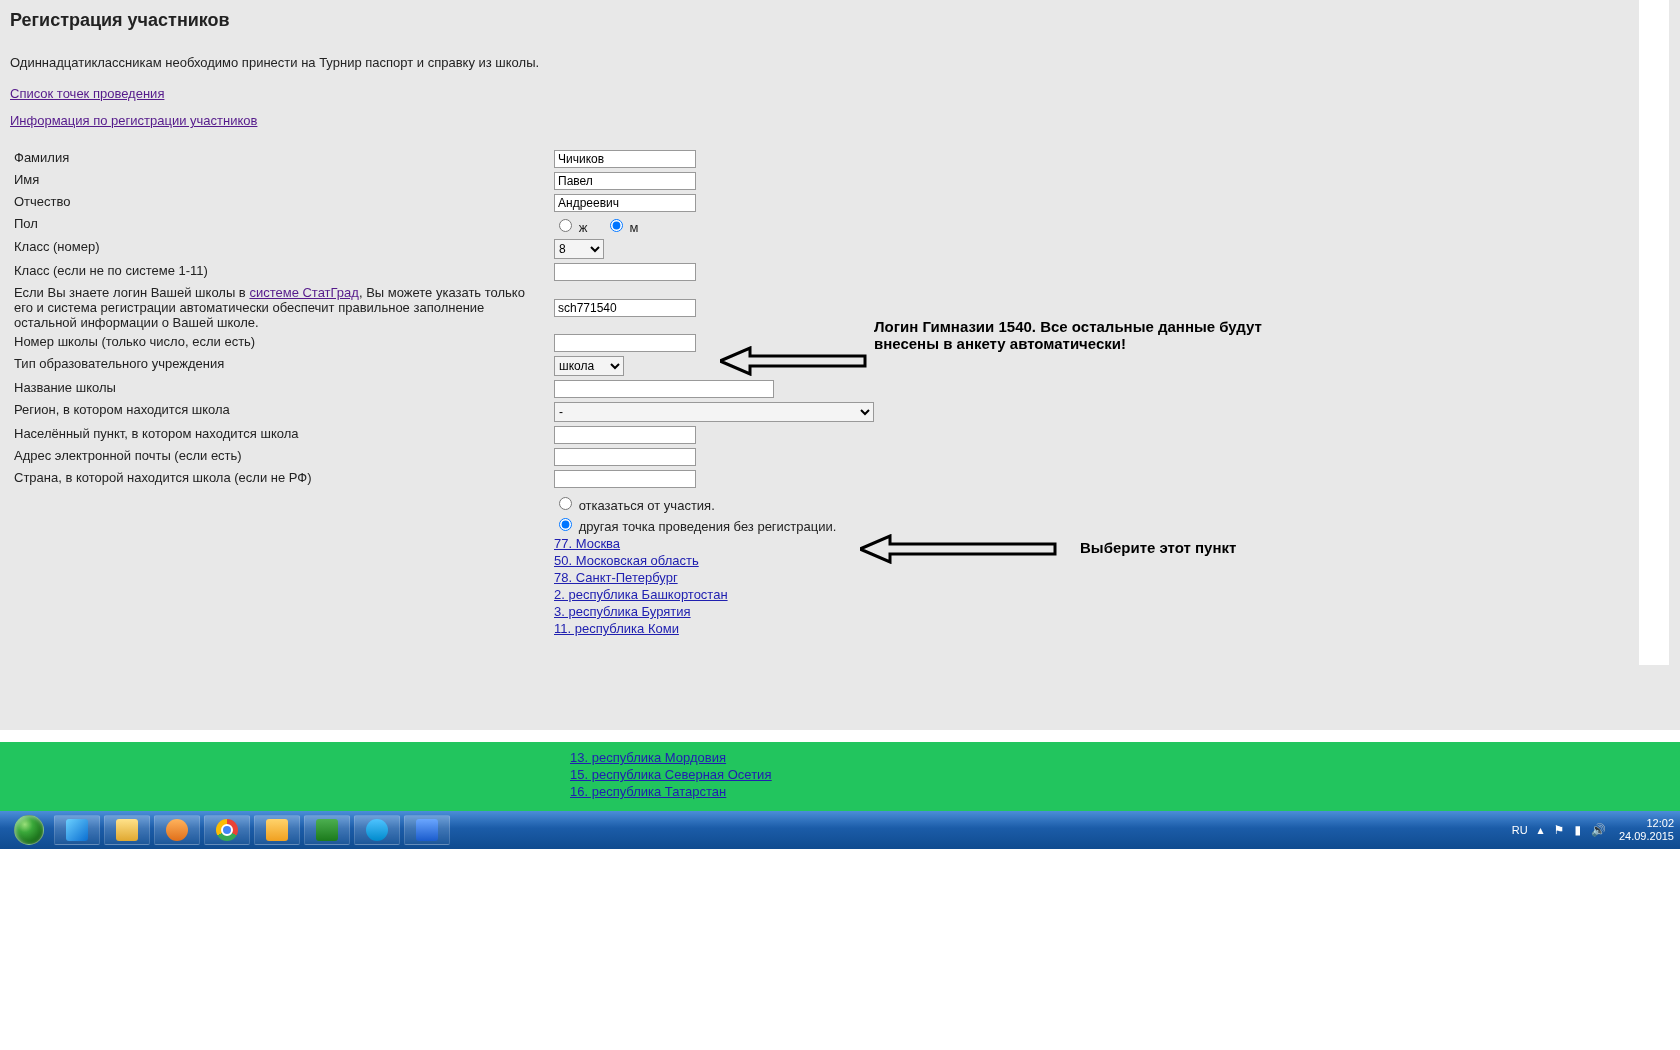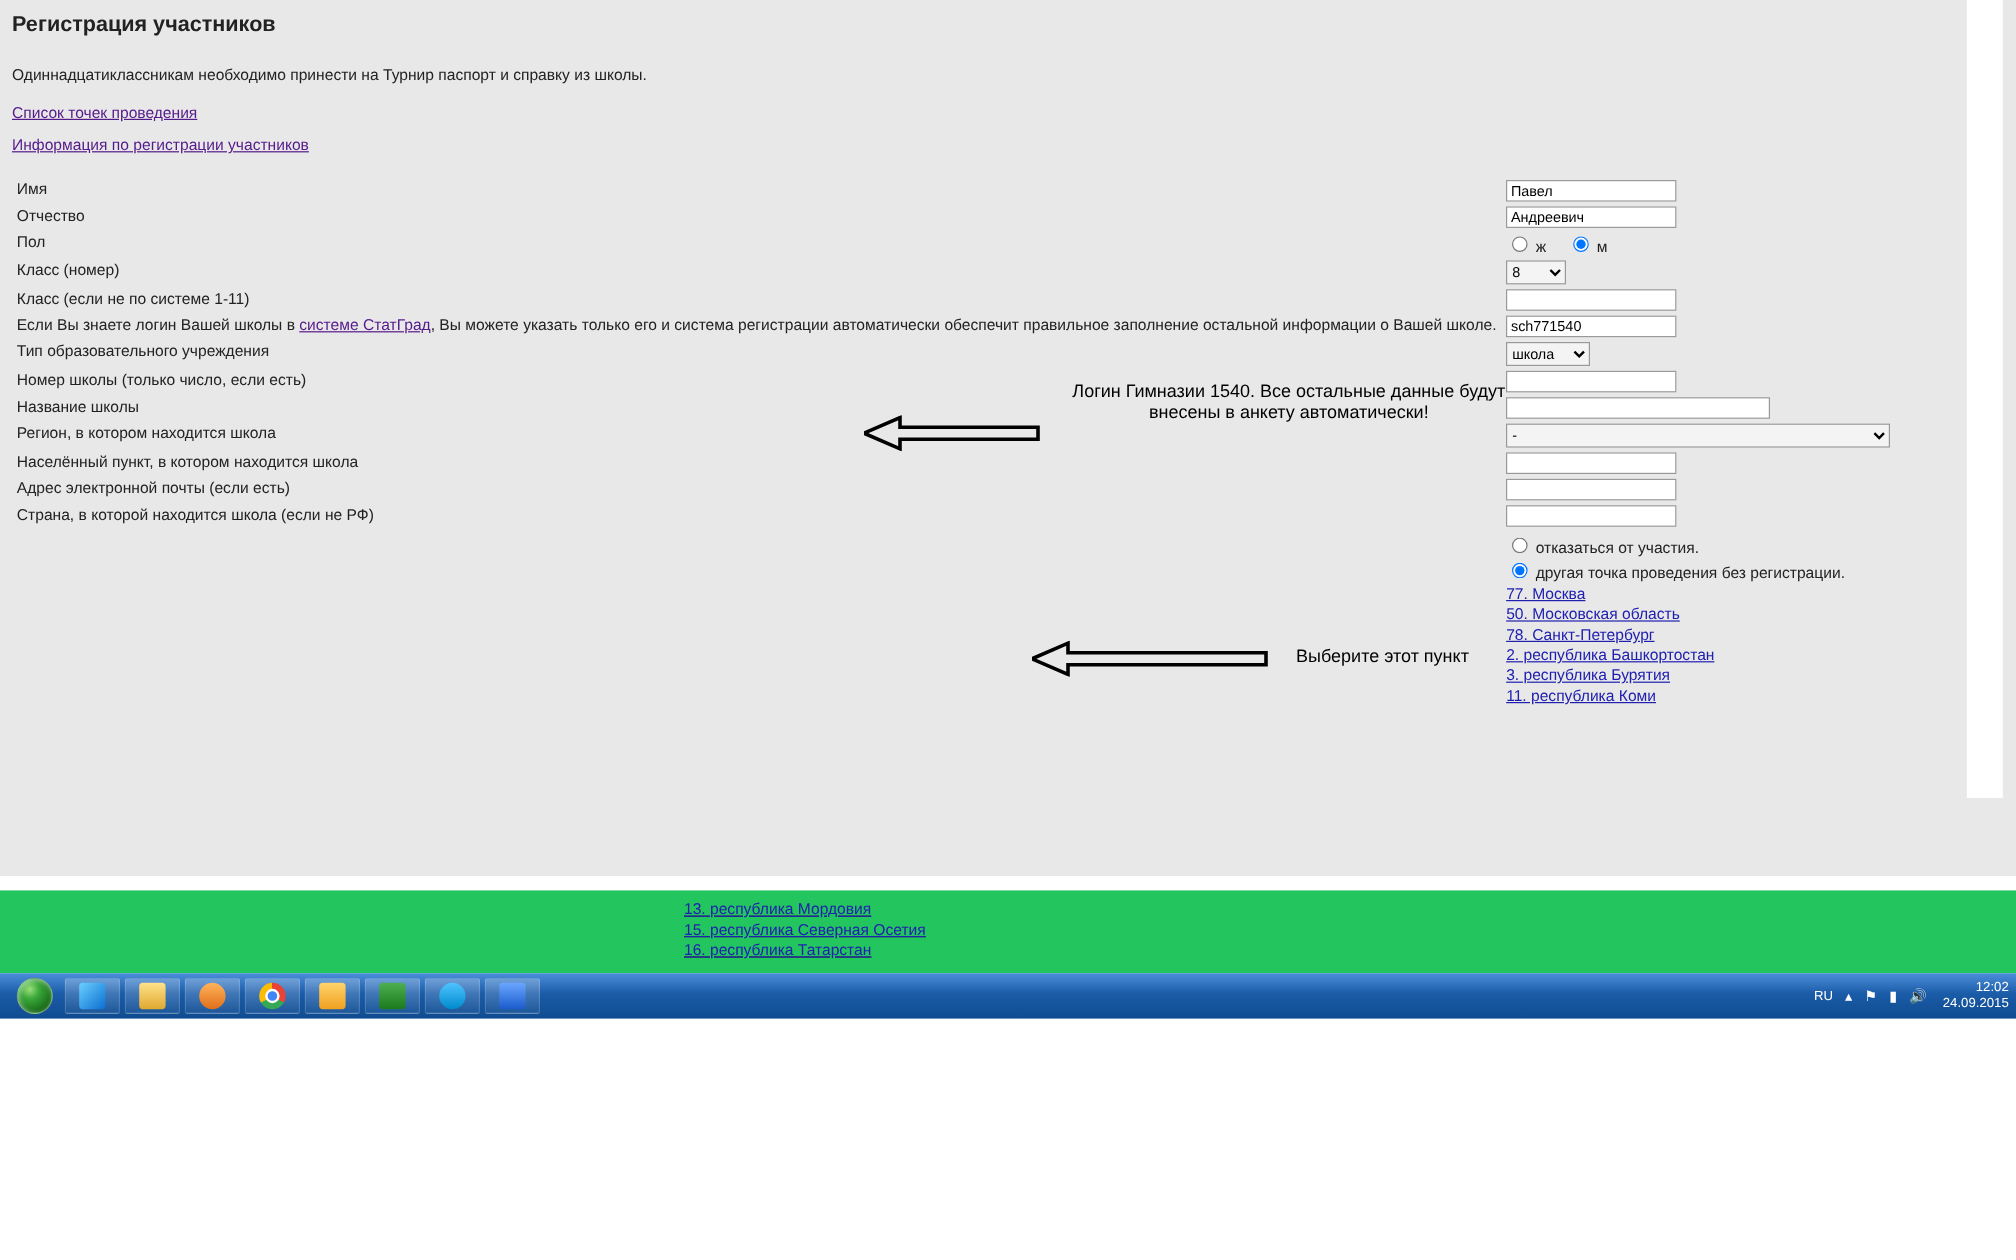--- a/index.html
+++ b/index.html
@@ -77,24 +77,23 @@
   select.type-sel { width: 70px; }
   select.region-sel { width: 320px; }
   .radio-row label { margin-right: 14px; }
   .radio-block { margin-left: 0; }
   .radio-block div { margin: 2px 0; }
   .reg-list { margin-top: 12px; }
   .reg-list div { margin: 2px 0; }
   .reg-list a { color: #2020b0; }
   .annotation {
     position: absolute;
-    font-weight: normal;
+    font-weight: bold;
     font-size: 15px;
     color: #000;
-    text-align: center;
   }
   .arrow-svg { position: absolute; }
   .taskbar {
     height: 38px;
     background: linear-gradient(to bottom, #4b8ed9 0%, #1b5ca8 45%, #0f4b8f 100%);
     display: flex;
     align-items: center;
     padding: 16px 6px;
     position: relative;
   }
@@ -137,20 +136,24 @@
 <div class="page">
   <div class="white-box"></div>
 
   <h2 class="subtitle">Регистрация участников</h2>
   <p class="note">Одиннадцатиклассникам необходимо принести на Турнир паспорт и справку из школы.</p>
   <p class="link-line"><a href="#">Список точек проведения</a></p>
   <p class="link-line"><a href="#">Информация по регистрации участников</a></p>
 
   <table class="form-table">
     <tbody>
+        <tr>
+      <td class="label-col">Фамилия</td>
+      <td class="input-col"><input type="text" value="Чичиков" style=""></td>
+    </tr>
     <tr>
       <td>Имя</td>
       <td><input type="text" value="Павел" style=""></td>
     </tr>
     <tr>
       <td>Отчество</td>
       <td><input type="text" value="Андреевич" style=""></td>
     </tr>
     <tr>
       <td>Пол</td>
@@ -167,26 +170,26 @@
       <td>Класс (если не по системе 1-11)</td>
       <td><input type="text" style=""></td>
     </tr>
     <tr>
       <td>
         <span>Если Вы знаете логин Вашей школы в </span><a href="#" class="inline-link">системе СтатГрад</a><span>, Вы можете указать только его и система регистрации автоматически обеспечит правильное заполнение остальной информации о Вашей школе.</span>
       </td>
       <td style="vertical-align:middle;"><input type="text" value="sch771540" style=""></td>
     </tr>
     <tr>
+      <td>Номер школы (только число, если есть)</td>
+      <td><input type="text" style=""></td>
+    </tr>
+    <tr>
       <td>Тип образовательного учреждения</td>
       <td><select class="type-sel"><option>школа</option></select></td>
-    </tr>
-    <tr>
-      <td>Номер школы (только число, если есть)</td>
-      <td><input type="text" style=""></td>
     </tr>
     <tr>
       <td>Название школы</td>
       <td><input type="text" class="wider" style=""></td>
     </tr>
     <tr>
       <td>Регион, в котором находится школа</td>
       <td><select class="region-sel"><option>-</option></select></td>
     </tr>
     <tr>

